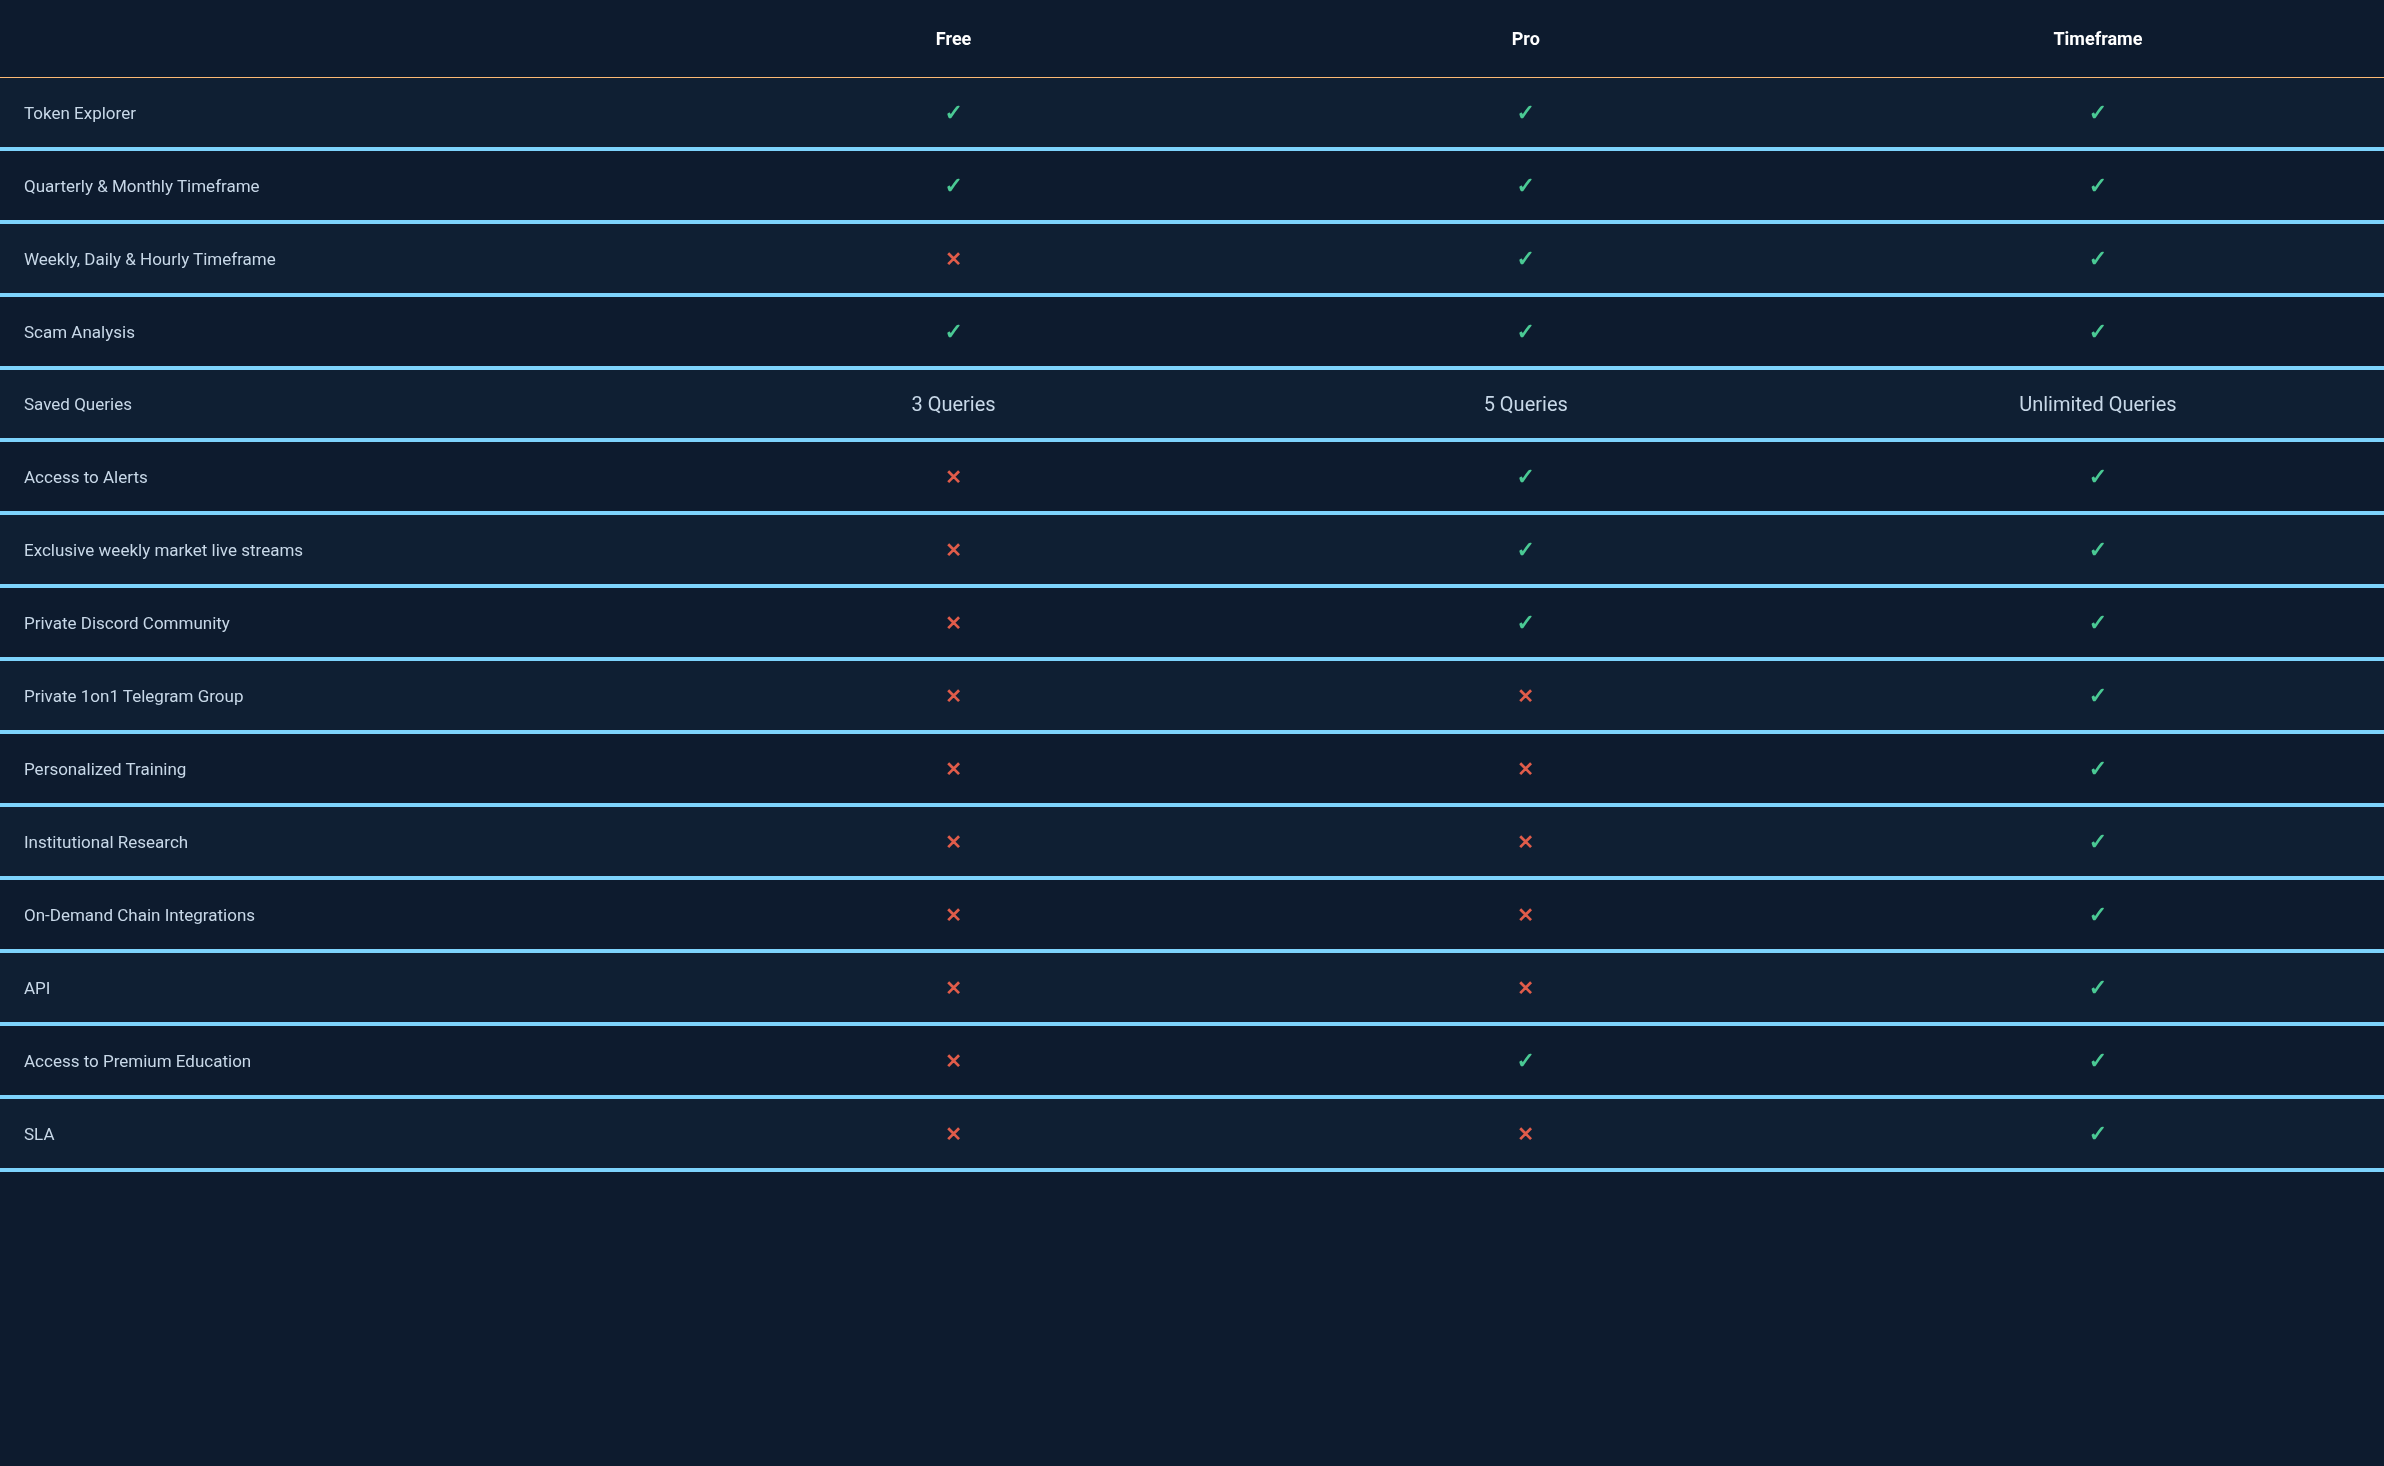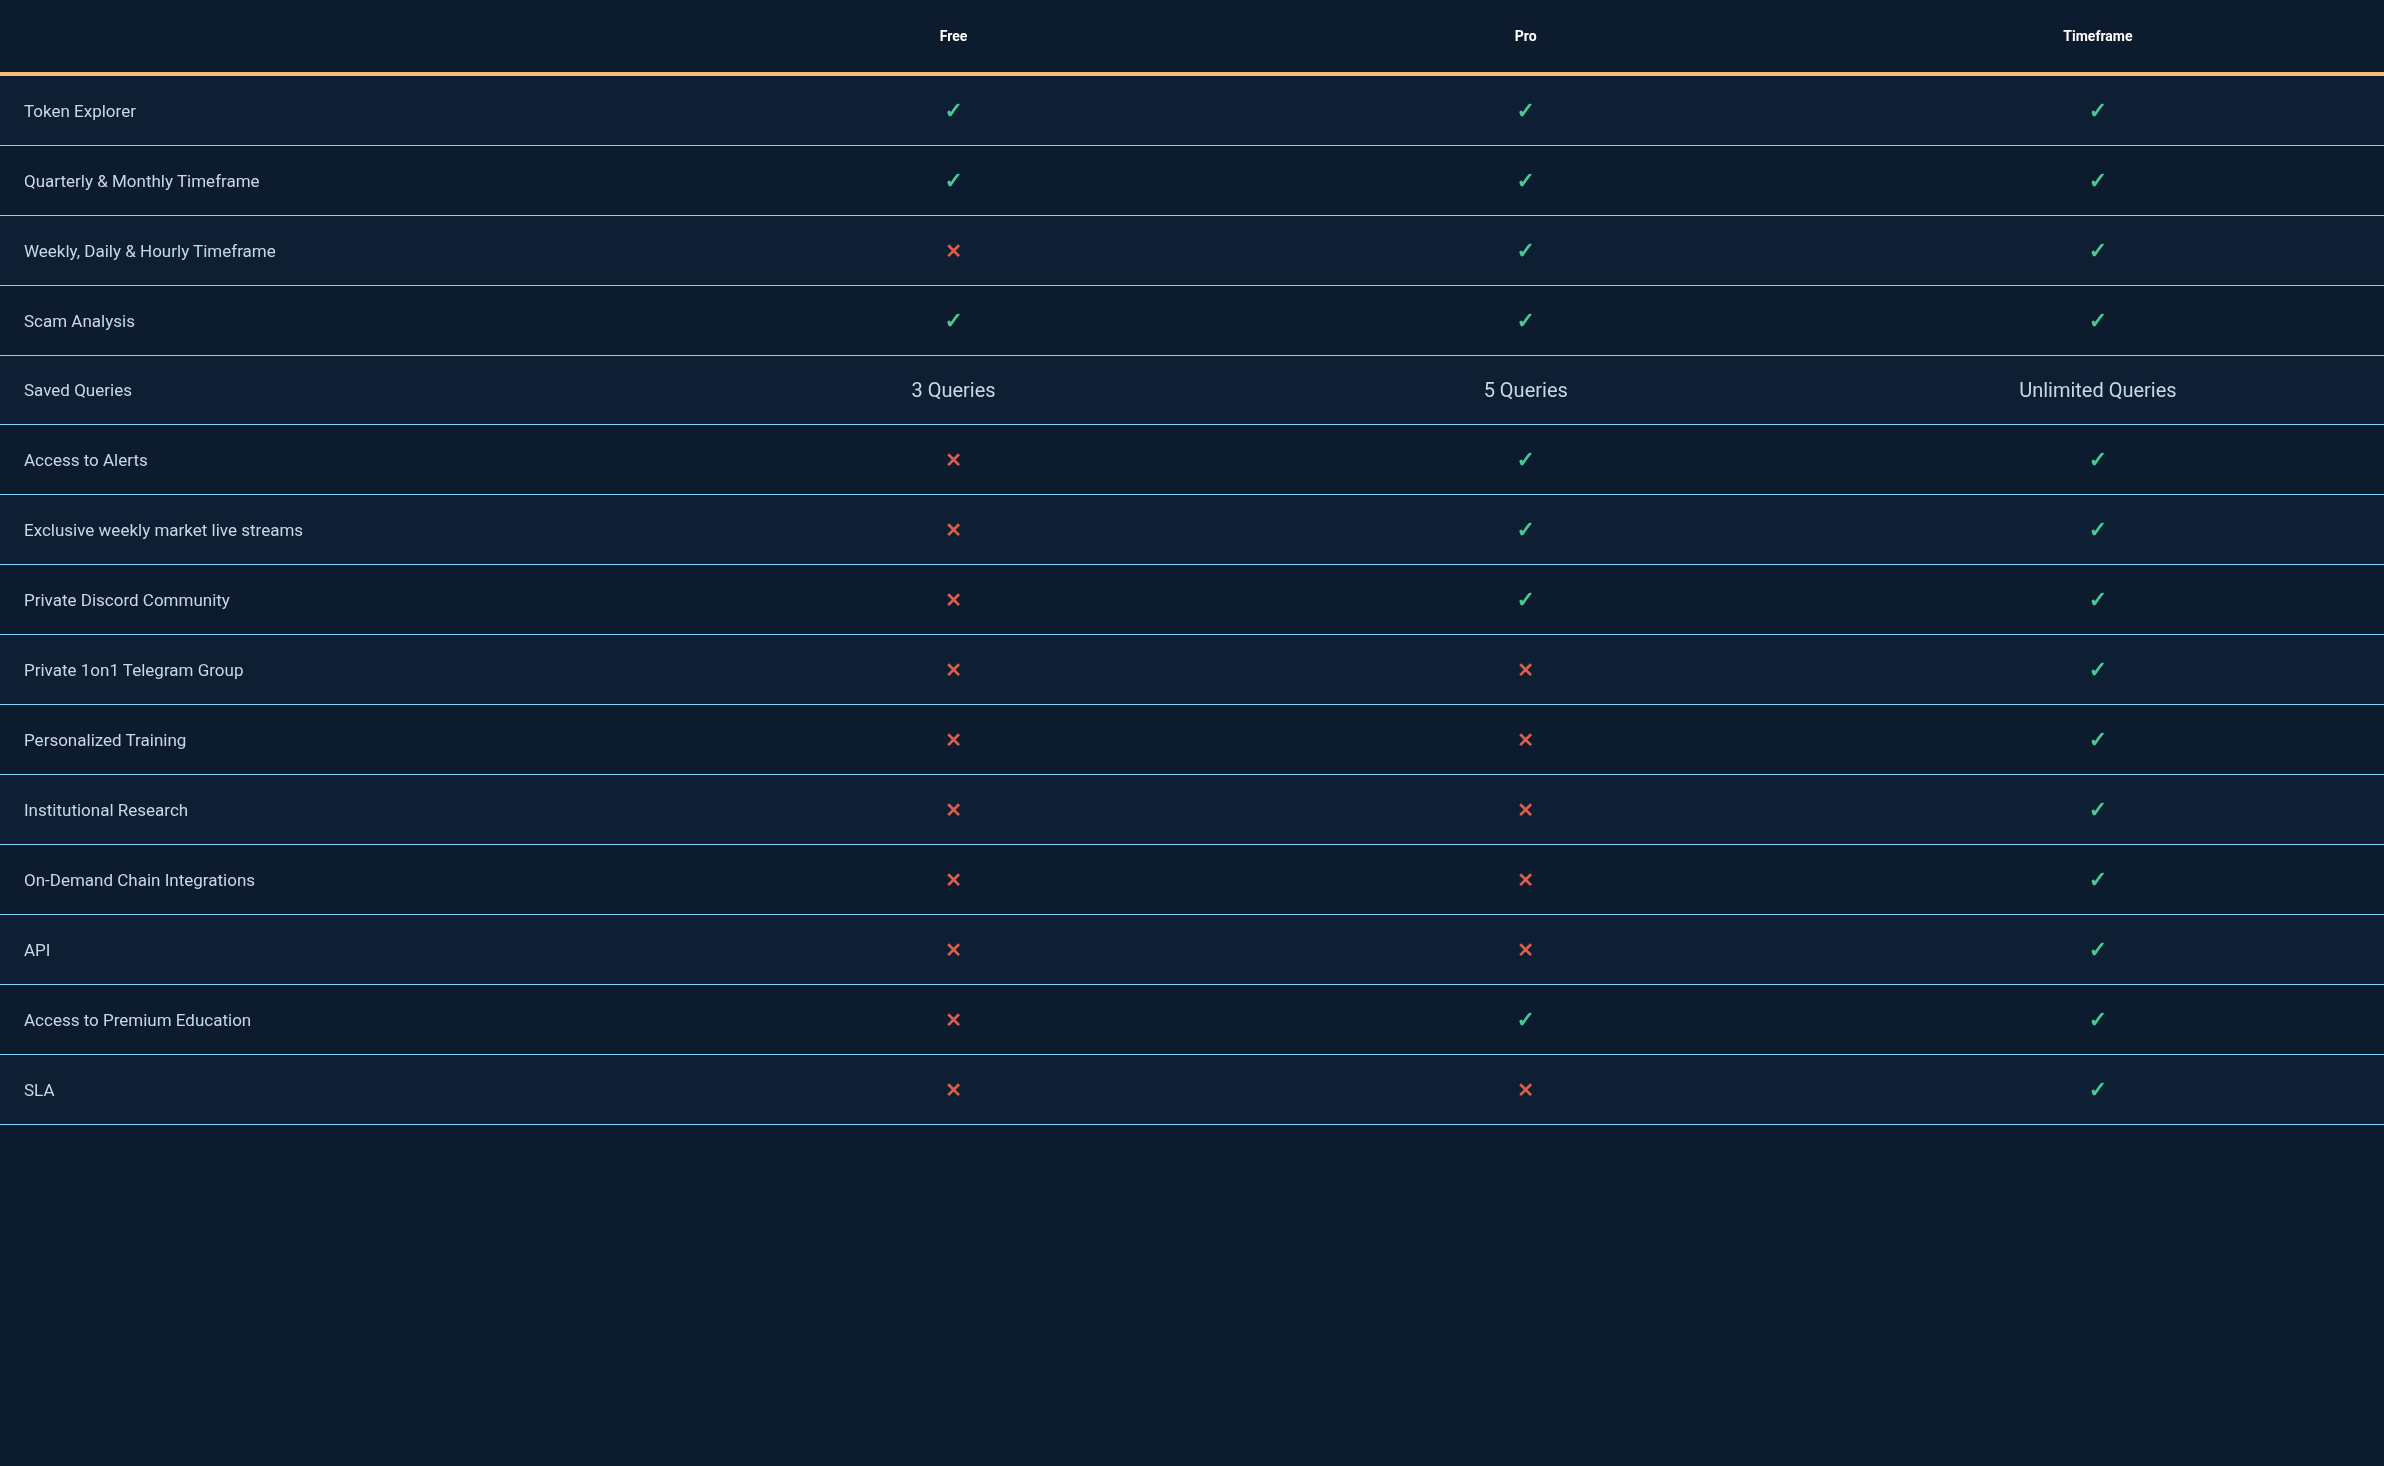--- a/index.html
+++ b/index.html
@@ -20,37 +20,37 @@
       border-collapse: collapse;
     }
 
     .comparison-table thead tr {
       background-color: #0d1b2e;
     }
 
     .comparison-table thead th {
       padding: 28px 20px;
       text-align: center;
-      font-size: 14px;
+      font-size: 18px;
       font-weight: 700;
       color: #ffffff;
-      border-bottom: 4px solid #fdba74;
+      border-bottom: 1px solid #fdba74;
     }
 
     .comparison-table thead th:first-child {
       text-align: left;
       width: 28%;
     }
 
     .comparison-table thead th:not(:first-child) {
       width: 24%;
     }
 
     .comparison-table tbody tr {
-      border-bottom: 1px solid #7dd3fc;
+      border-bottom: 4px solid #7dd3fc;
     }
 
     .comparison-table tbody tr:nth-child(odd) {
       background-color: #0f1f33;
     }
 
     .comparison-table tbody tr:nth-child(even) {
       background-color: #0d1b2e;
     }
 

